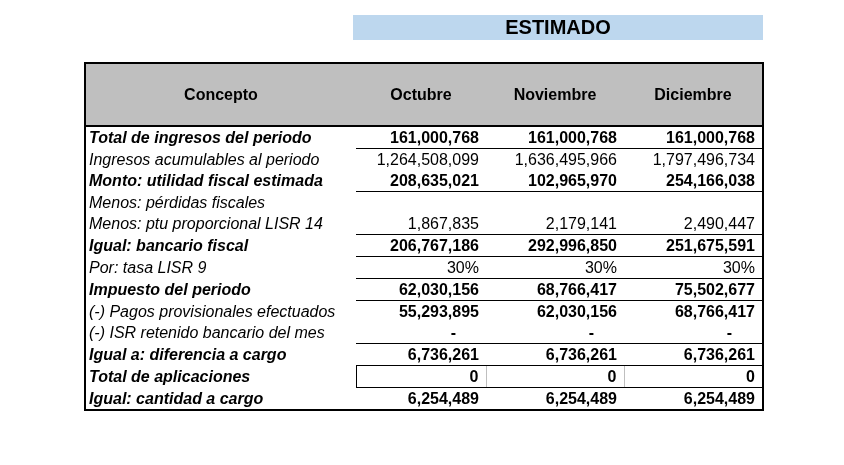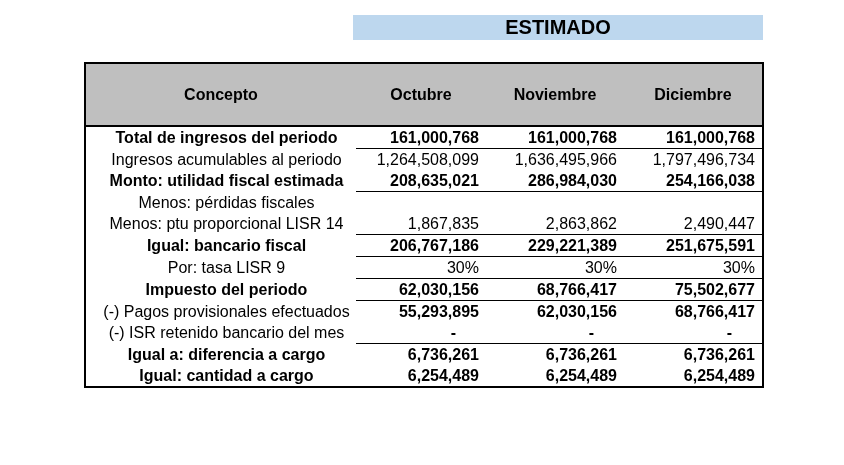--- a/index.html
+++ b/index.html
@@ -60,21 +60,21 @@
 
   tbody tr { height: 21px; }
   tbody td {
     padding: 0;
     line-height: 21px;
     height: 21px;
     white-space: nowrap;
     overflow: hidden;
     vertical-align: middle;
   }
-  td.label { padding-left: 11px; text-align: center; }
+  td.label { padding-left: 3px; text-align: left; font-style: italic; }
   td.val   { text-align: right; padding-right: 7px; }
   td.val.dash { padding-right: 30px; }
   .b { font-weight: bold; }
 
   
   td.val.u { border-bottom: 1px solid var(--border-black, #000); }
 
   
   td.val.box {
     border-top: 1px solid var(--border-black, #000);
@@ -118,39 +118,39 @@
         </tr>
         <tr>
           <td class="label">Ingresos acumulables al periodo</td>
           <td class="val">1,264,508,099</td>
           <td class="val">1,636,495,966</td>
           <td class="val">1,797,496,734</td>
         </tr>
         <tr>
           <td class="label b">Monto: utilidad fiscal estimada</td>
           <td class="val b u">208,635,021</td>
-          <td class="val b u">286,984,030</td>
+          <td class="val b u">102,965,970</td>
           <td class="val b u">254,166,038</td>
         </tr>
         <tr>
           <td class="label">Menos: pérdidas fiscales</td>
           <td class="val"></td>
           <td class="val"></td>
           <td class="val"></td>
         </tr>
         <tr>
           <td class="label">Menos: ptu proporcional LISR 14</td>
           <td class="val u">1,867,835</td>
-          <td class="val u">2,863,862</td>
+          <td class="val u">2,179,141</td>
           <td class="val u">2,490,447</td>
         </tr>
         <tr>
           <td class="label b">Igual: bancario fiscal</td>
           <td class="val b u">206,767,186</td>
-          <td class="val b u">229,221,389</td>
+          <td class="val b u">292,996,850</td>
           <td class="val b u">251,675,591</td>
         </tr>
         <tr>
           <td class="label">Por: tasa LISR 9</td>
           <td class="val u">30%</td>
           <td class="val u">30%</td>
           <td class="val u">30%</td>
         </tr>
         <tr>
           <td class="label b">Impuesto del periodo</td>
@@ -170,20 +170,26 @@
           <td class="val b u dash">-</td>
           <td class="val b u dash">-</td>
         </tr>
         <tr>
           <td class="label b">Igual a: diferencia a cargo</td>
           <td class="val b">6,736,261</td>
           <td class="val b">6,736,261</td>
           <td class="val b">6,736,261</td>
         </tr>
         <tr>
+          <td class="label b">Total de aplicaciones</td>
+          <td class="val b box">0</td>
+          <td class="val b box">0</td>
+          <td class="val b box">0</td>
+        </tr>
+        <tr>
           <td class="label b">Igual: cantidad a cargo</td>
           <td class="val b">6,254,489</td>
           <td class="val b">6,254,489</td>
           <td class="val b">6,254,489</td>
         </tr>
       </tbody>
   </table>
 
 </div>
 

